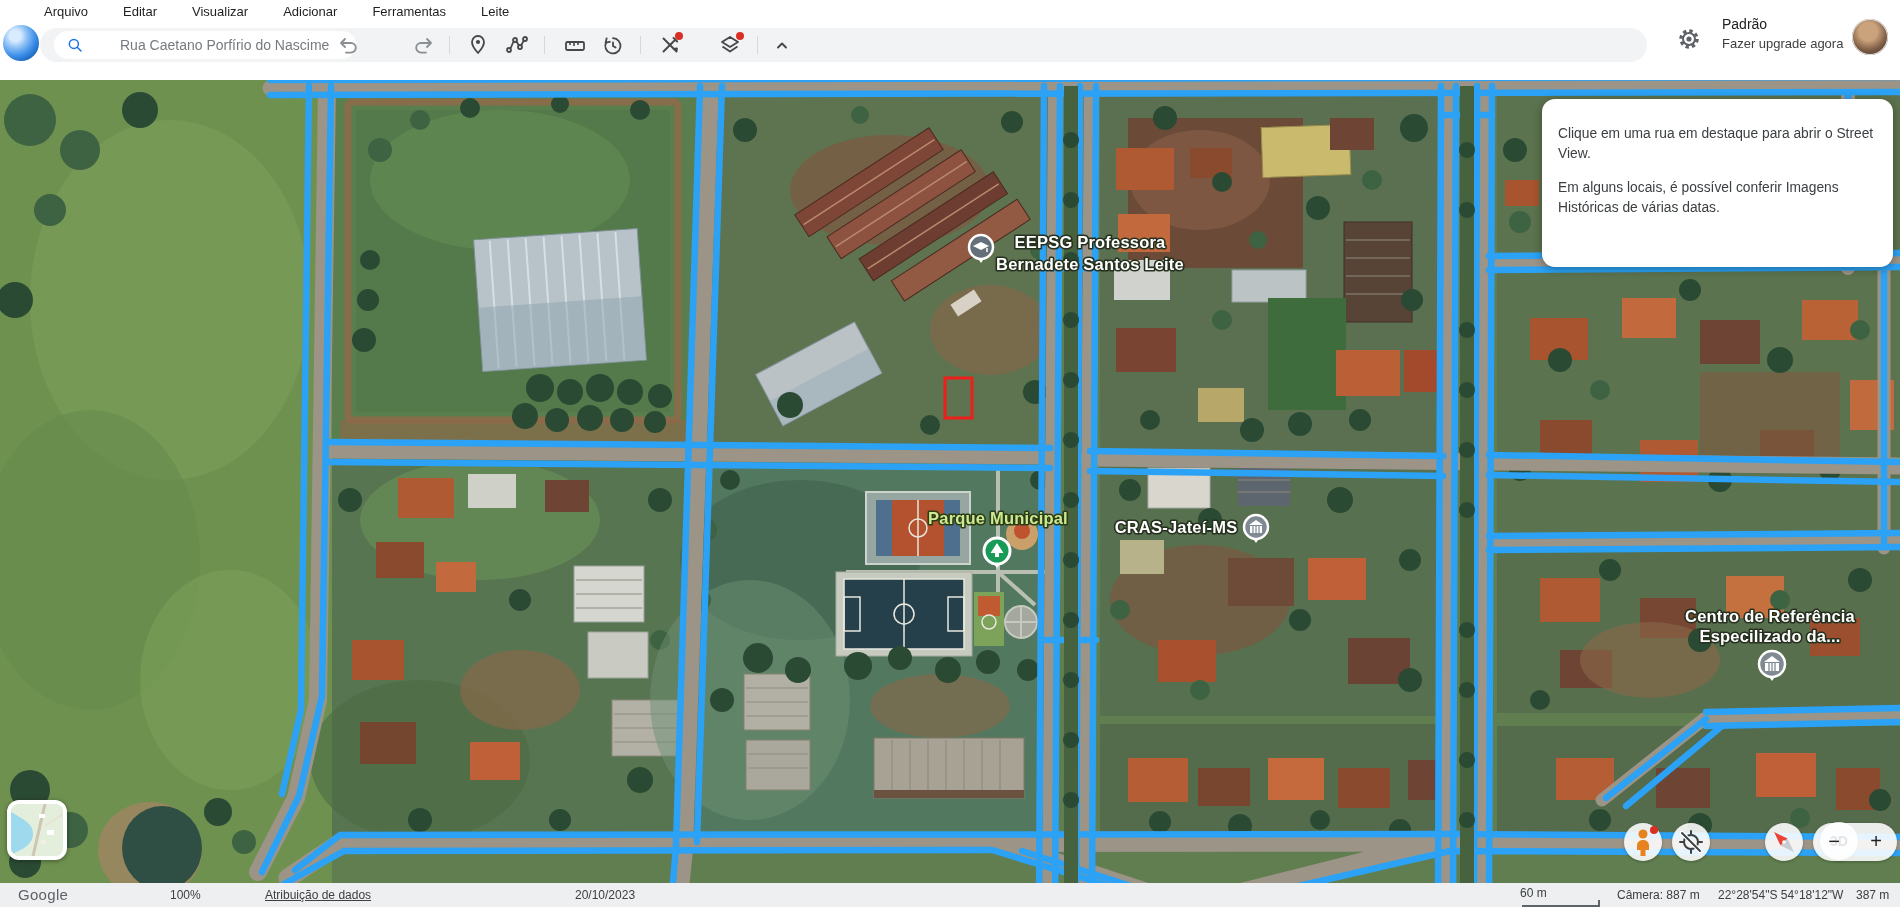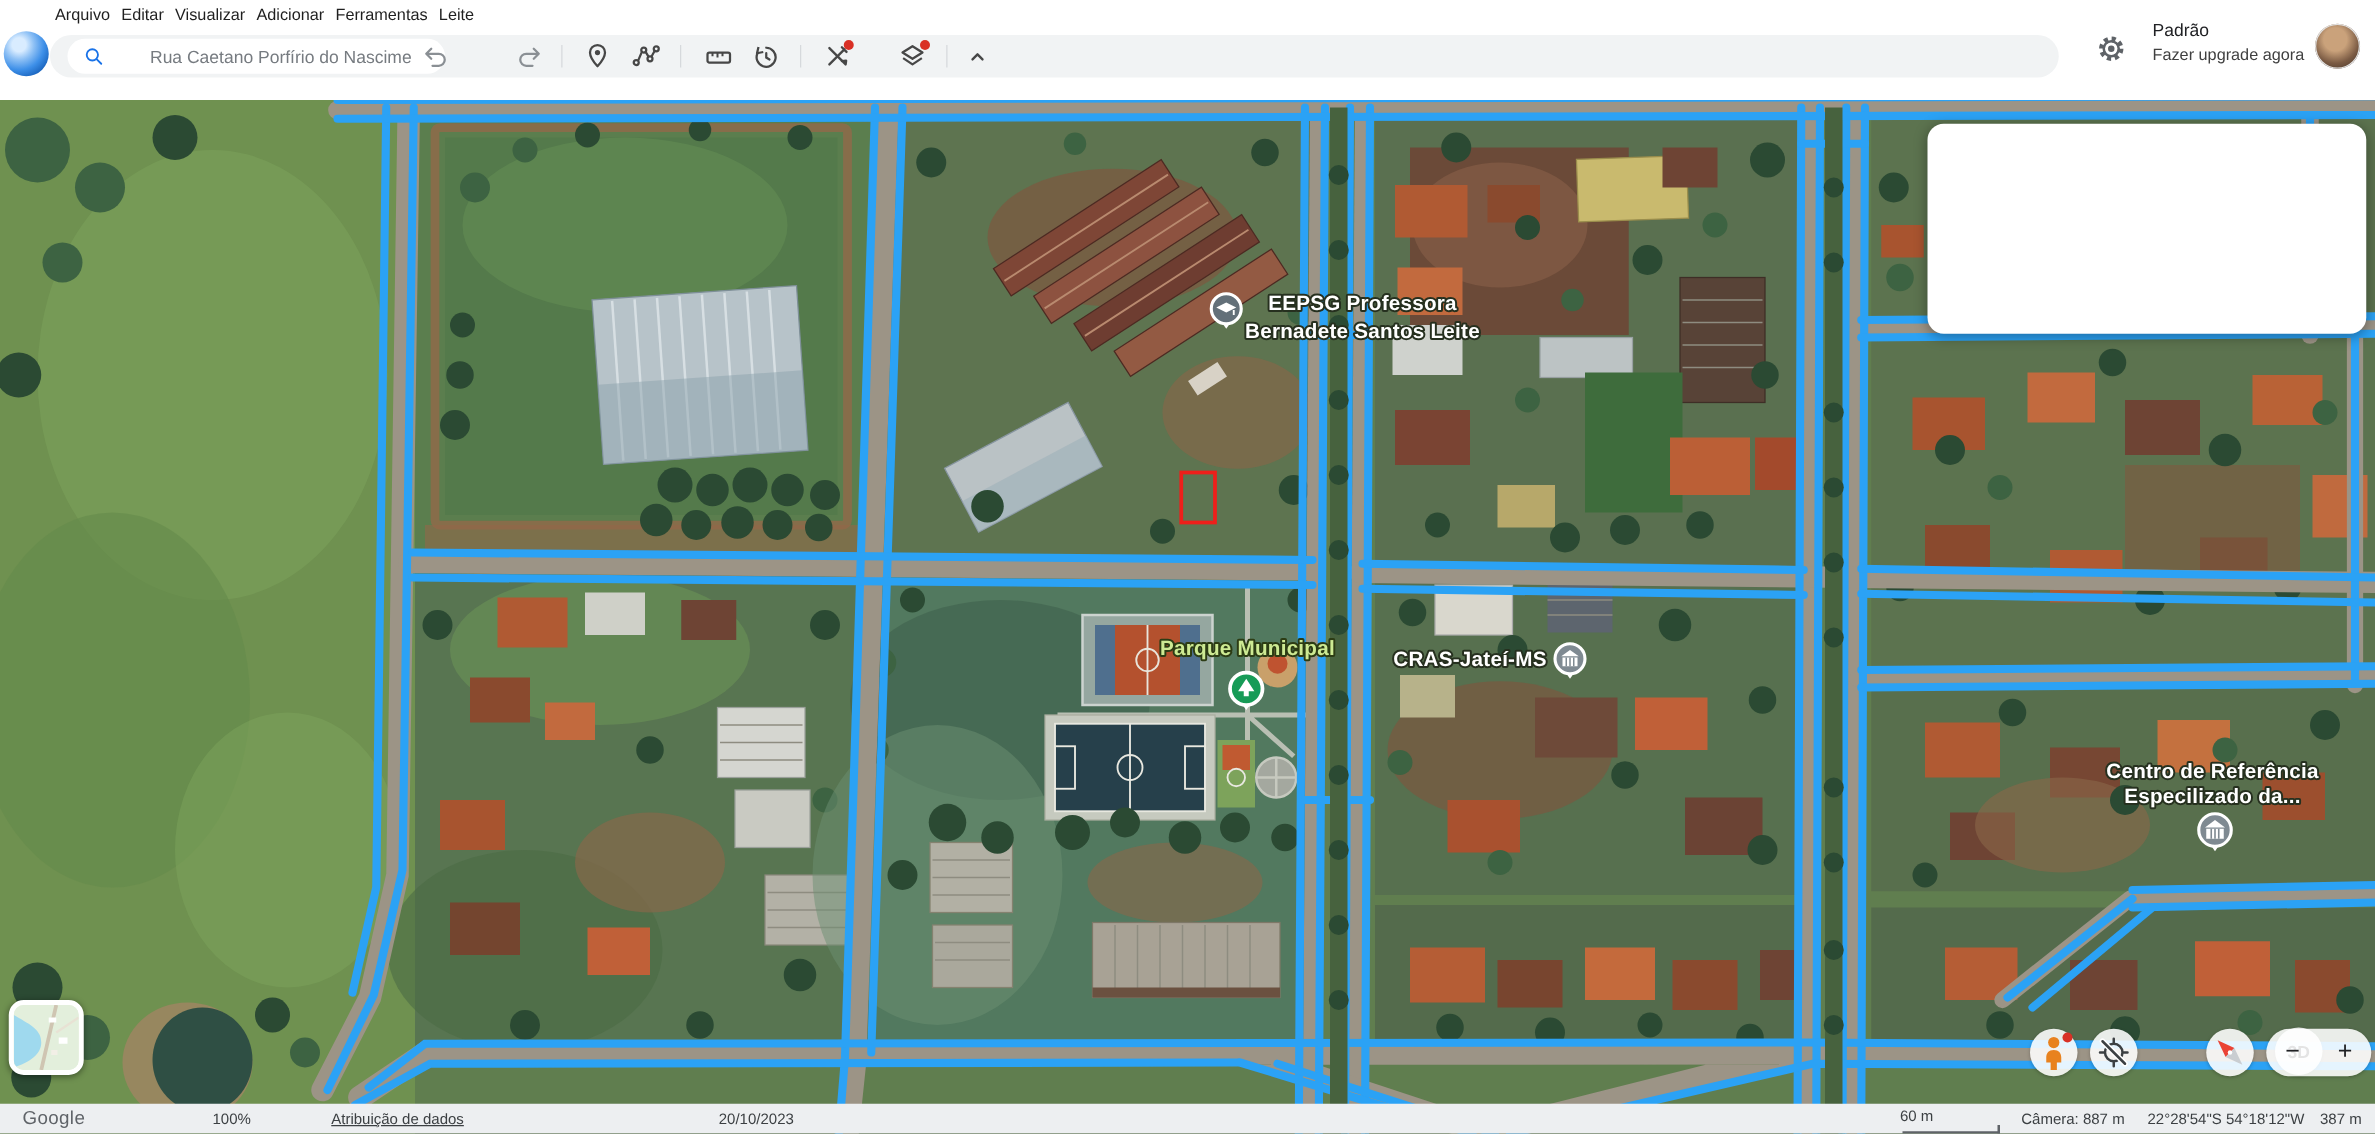--- a/index.html
+++ b/index.html
@@ -14,21 +14,21 @@
   .lbl{font:600 16.5px "Liberation Sans",sans-serif;fill:#fff;stroke:#26301f;stroke-width:3.2px;
        paint-order:stroke;stroke-linejoin:round;text-anchor:middle;letter-spacing:.2px;}
   .lblg{fill:#cdea93;stroke:#2c3c14;}
   .sel{fill:none;stroke:#ee1f1a;stroke-width:3;}
   .rib{stroke:#8e8c80;stroke-width:1.2;}
 
   
   .header{position:absolute;left:0;top:0;width:1900px;height:80px;background:#fff;}
   .logo{position:absolute;left:3px;top:25px;width:36px;height:36px;border-radius:50%;
         background:radial-gradient(circle at 34% 30%, #d9ecff 0 16%, #8fc1f5 34%, #3d8fe8 58%, #1159b3 85%);}
-  .menubar{position:absolute;left:44px;top:0;height:22px;display:flex;gap:9px;align-items:center;}
+  .menubar{position:absolute;left:44px;top:0;height:22px;display:flex;gap:35px;align-items:center;}
   .menuitem{font-size:13px;color:#1f1f1f;cursor:default;}
   .graybar{position:absolute;left:40px;top:28px;width:1607px;height:34px;background:#f1f3f4;border-radius:17px;}
   .searchpill{position:absolute;left:14px;top:3px;width:302px;height:28px;background:#fff;border-radius:14px;
               display:flex;align-items:center;overflow:hidden;}
   .searchpill svg{margin:0 8px 0 12px;flex:none;}
   .searchpill input{border:none;outline:none;background:transparent;font:14px "Liberation Sans",sans-serif;
                     color:#767b80;width:240px;padding:0;text-overflow:ellipsis;white-space:nowrap;overflow:hidden;margin-left:28px;}
   .tbtn{position:absolute;top:33px;width:24px;height:24px;}
   .tsep{position:absolute;top:36px;width:1px;height:18px;background:#d6d9dc;}
   .reddot{position:absolute;width:8px;height:8px;border-radius:50%;background:#d93025;}
@@ -563,20 +563,24 @@
     <circle cx="13" cy="13" r="7.5" fill="none" stroke="#5f6368" stroke-width="4.5" stroke-dasharray="3.1 2.8"></circle>
     <circle cx="13" cy="13" r="6" fill="none" stroke="#5f6368" stroke-width="2"></circle>
     <circle cx="13" cy="13" r="2.6" fill="#5f6368"></circle>
   </svg>
   <div class="plan">Padrão</div>
   <div class="upgrade">Fazer upgrade agora</div>
   <div class="avatar"></div>
 </div>
 
 <div class="svpanel">
+  <div class="svbody">
+    <p>Clique em uma rua em destaque para abrir o Street View.</p>
+    <p>Em alguns locais, é possível conferir Imagens Históricas de várias datas.</p>
+  </div>
 </div>
 
 <div class="minimap">
   <svg width="52" height="52" viewBox="0 0 52 52">
     <rect width="52" height="52" fill="#e3efdc"></rect>
     <path d="M0 8 C14 16 22 20 22 30 C22 40 12 46 0 50 Z" fill="#9fd9ee"></path>
     <line x1="34" y1="0" x2="22" y2="52" stroke="#cfc5b2" stroke-width="3"></line>
     <line x1="52" y1="10" x2="34" y2="22" stroke="#e8e2d4" stroke-width="2"></line>
     <rect x="28" y="10" width="6" height="4" fill="#ffffff"></rect>
     <rect x="36" y="26" width="7" height="5" fill="#ffffff"></rect>

